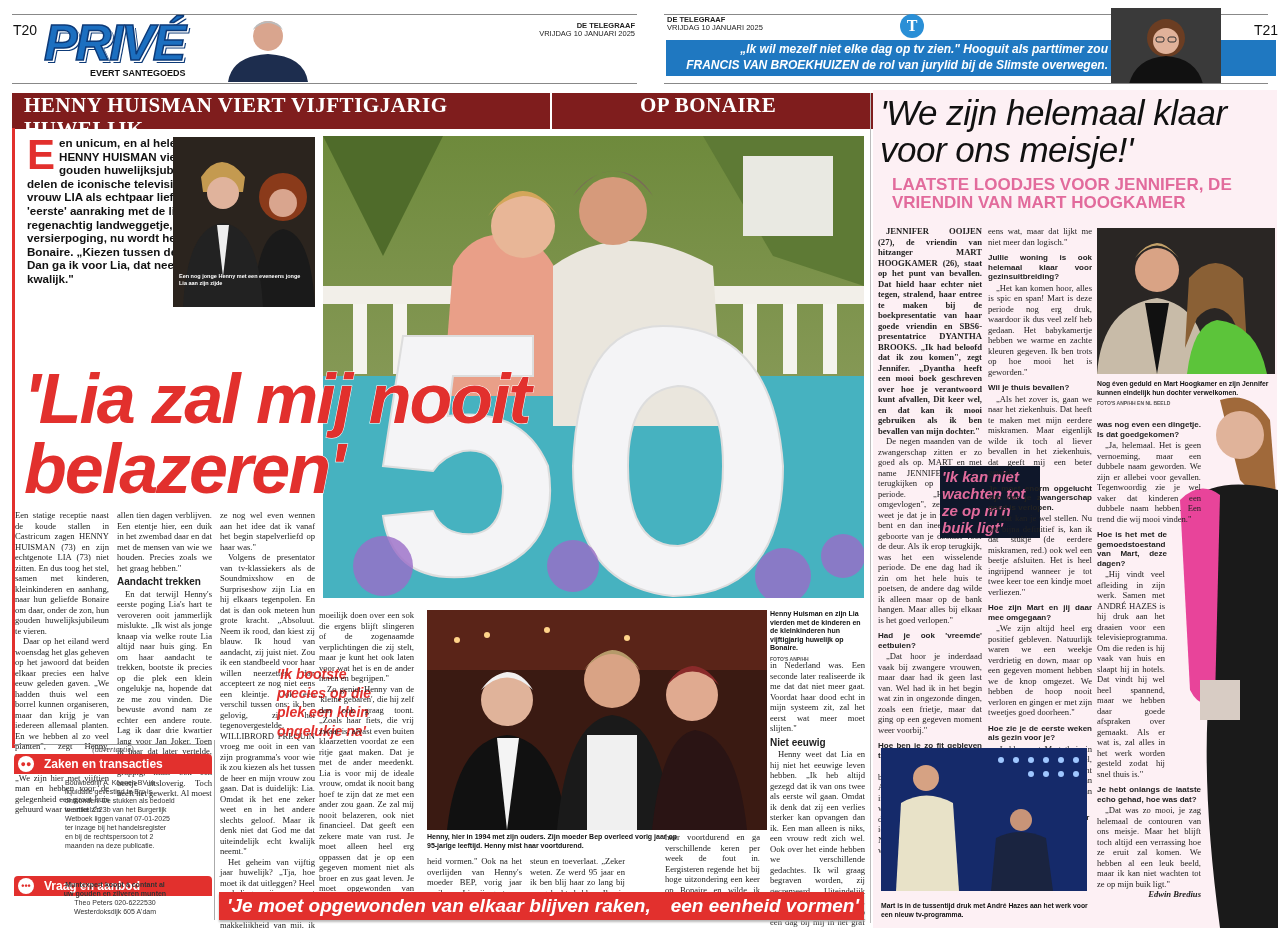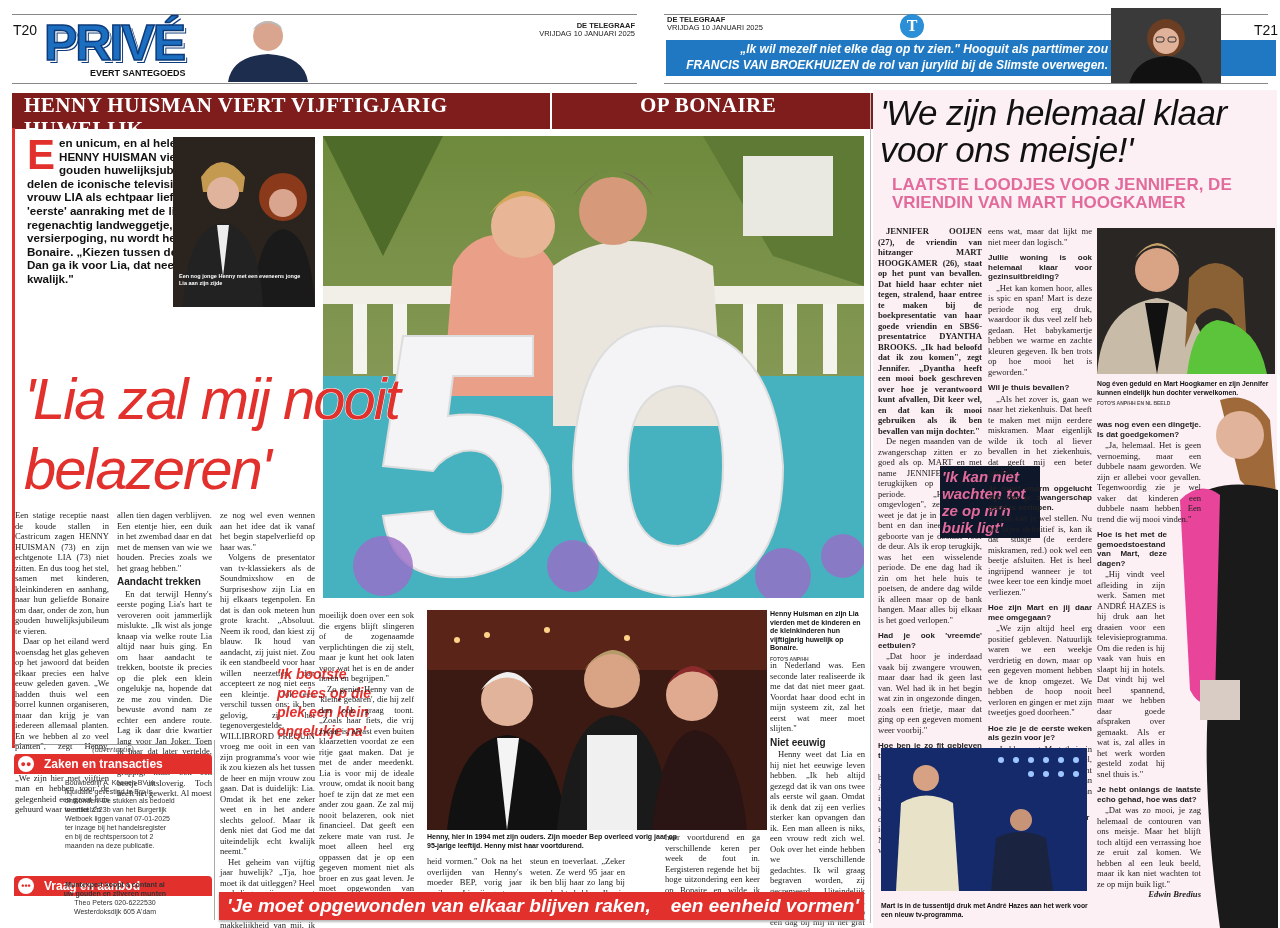--- a/index.html
+++ b/index.html
@@ -9,27 +9,27 @@
 .sans{font-family:"Liberation Sans",sans-serif}
 .txt{font-family:"Liberation Serif",serif;font-size:8.6px;line-height:10.5px;text-align:justify;color:#222}
 .txt p{text-indent:8px}
 .cap{font-family:"Liberation Sans",sans-serif;font-size:7px;line-height:8.6px;font-weight:bold;color:#111}
 .credit{font-family:"Liberation Sans",sans-serif;font-size:5px;color:#555;margin-top:2px}
 .q{font-family:"Liberation Sans",sans-serif;font-weight:bold;font-size:8px;line-height:9.5px;margin-top:6px;margin-bottom:1px}
 .sub{font-family:"Liberation Sans",sans-serif;font-weight:bold;font-size:10px;margin:4px 0 1px}
 .hline{position:absolute;height:1px;background:#888}
 
 .pagenum{font-family:"Liberation Sans",sans-serif;font-size:14px;color:#111}
-.prive{font-family:"Liberation Sans",sans-serif;font-weight:bold;font-size:50px;color:#1c6fc0;letter-spacing:-2px;-webkit-text-stroke:1.5px #0d3a78;text-shadow:2px 2px 0 #fff,3px 3px 0 #0d3a78}
+.prive{font-family:"Liberation Sans",sans-serif;font-weight:bold;font-style:italic;font-size:50px;color:#1c6fc0;letter-spacing:-2px;-webkit-text-stroke:1.5px #0d3a78;text-shadow:2px 2px 0 #fff,3px 3px 0 #0d3a78}
 .dt{font-family:"Liberation Sans",sans-serif;font-size:7.5px;line-height:8px;color:#222;text-align:right}
 .dt b{font-weight:bold;display:block}
 .photo{overflow:hidden}
 
 .banner{background:#7f1d1d;color:#fff;font-family:Liberation Serif, serif;font-weight:bold;font-size:21px;letter-spacing:.5px;height:36px;line-height:24px;padding-left:12px}
-.bigq{font-family:"Liberation Sans",sans-serif;font-weight:normal;font-style:italic;color:#e2302d;font-size:58px;line-height:70px;letter-spacing:-2px;-webkit-text-stroke:1px #fff;paint-order:stroke fill}
+.bigq{font-family:"Liberation Sans",sans-serif;font-weight:bold;font-style:italic;color:#e2302d;font-size:70px;line-height:70px;letter-spacing:-2px;-webkit-text-stroke:1px #fff;paint-order:stroke fill}
 .pullq{font-family:"Liberation Sans",sans-serif;font-weight:bold;font-style:italic;color:#e2302d;font-size:14px;line-height:19px}
 .pinkq{font-family:"Liberation Sans",sans-serif;font-weight:bold;font-style:italic;color:#e26b9c;font-size:15px;line-height:17px}
 .ad-bar{background:#e2302d;color:#fff;font-family:"Liberation Sans",sans-serif;font-weight:bold;font-size:12px;height:20px;line-height:20px;border-radius:4px 4px 0 0;padding-left:30px;position:relative}
 .ad-bar .ic{position:absolute;left:4px;top:2px;width:16px;height:16px;border-radius:50%;background:#fff;color:#e2302d;font-size:9px;line-height:16px;text-align:center}
 .ad-body{font-family:"Liberation Sans",sans-serif;font-size:7px;line-height:9px;color:#333;text-align:left}
 .footer-bar{background:#e2302d;color:#fff;font-family:"Liberation Sans",sans-serif;font-weight:bold;font-style:italic;font-size:19px;height:28px;line-height:28px;padding-left:8px;box-shadow:0 2px 2px #bbb}
 .dropcap{float:left;font-family:"Liberation Sans",sans-serif;font-weight:bold;font-size:42px;line-height:38px;color:#e2302d;margin:0 4px 0 0}
 </style>
 </head>
 <body>

